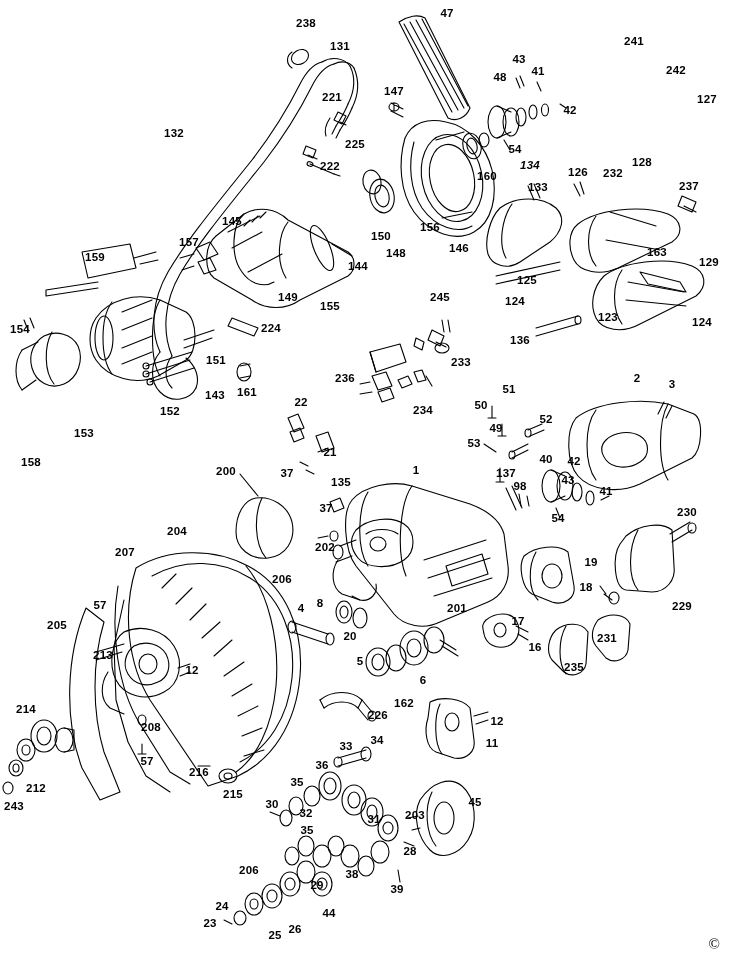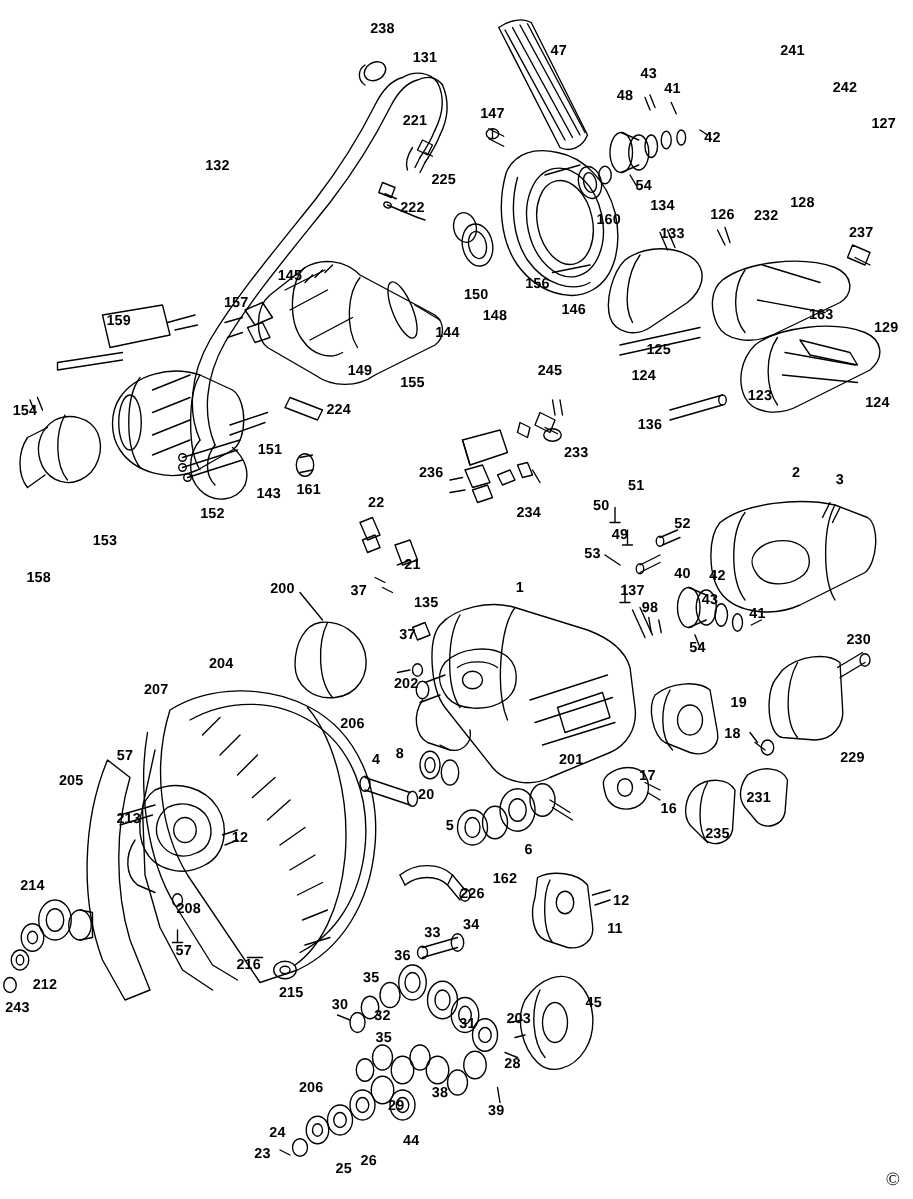--- a/index.html
+++ b/index.html
@@ -346,35 +346,35 @@
       <path d="M404 842 l10 4"></path>
 
       <path d="M420 800 C432 782 450 776 462 786 C476 798 478 824 468 840 C458 856 440 860 430 850 C418 838 412 816 420 800 Z"></path>
       <path d="M432 792 C424 808 426 834 436 846"></path>
       <ellipse cx="444" cy="818" rx="10" ry="16"></ellipse>
       <path d="M408 818 l10 -2 M412 830 l8 -2"></path>
     </g>
   </svg>
 
   <div class="callout" style="left:306px;top:24px;">238</div>
-  <div class="callout" style="left:447px;top:14px;margin-top:28px;">47</div>
+  <div class="callout" style="left:447px;top:14px;">47</div>
   <div class="callout" style="left:340px;top:47px;">131</div>
   <div class="callout" style="left:519px;top:60px;">43</div>
   <div class="callout" style="left:634px;top:42px;">241</div>
   <div class="callout" style="left:676px;top:71px;">242</div>
   <div class="callout" style="left:500px;top:78px;">48</div>
   <div class="callout" style="left:538px;top:72px;">41</div>
   <div class="callout" style="left:332px;top:98px;">221</div>
   <div class="callout" style="left:394px;top:92px;">147</div>
   <div class="callout" style="left:570px;top:111px;">42</div>
   <div class="callout" style="left:707px;top:100px;">127</div>
   <div class="callout" style="left:174px;top:134px;">132</div>
   <div class="callout" style="left:355px;top:145px;">225</div>
   <div class="callout" style="left:515px;top:150px;">54</div>
-  <div class="callout" style="left:530px;top:166px;">134</div>
+  <div class="callout" style="left:530px;top:166px;font-style:italic;">134</div>
   <div class="callout" style="left:642px;top:163px;">128</div>
   <div class="callout" style="left:330px;top:167px;">222</div>
   <div class="callout" style="left:487px;top:177px;">160</div>
   <div class="callout" style="left:578px;top:173px;">126</div>
   <div class="callout" style="left:613px;top:174px;">232</div>
   <div class="callout" style="left:689px;top:187px;">237</div>
   <div class="callout" style="left:538px;top:188px;">133</div>
   <div class="callout" style="left:232px;top:222px;">145</div>
   <div class="callout" style="left:381px;top:237px;">150</div>
   <div class="callout" style="left:430px;top:228px;">156</div>
@@ -434,21 +434,21 @@
   <div class="callout" style="left:586px;top:588px;">18</div>
   <div class="callout" style="left:100px;top:606px;">57</div>
   <div class="callout" style="left:457px;top:609px;">201</div>
   <div class="callout" style="left:682px;top:607px;">229</div>
   <div class="callout" style="left:607px;top:639px;">231</div>
   <div class="callout" style="left:57px;top:626px;">205</div>
   <div class="callout" style="left:301px;top:609px;">4</div>
   <div class="callout" style="left:320px;top:604px;">8</div>
   <div class="callout" style="left:518px;top:622px;">17</div>
   <div class="callout" style="left:85px;top:656px;padding-left:36px;">213</div>
-  <div class="callout" style="left:341px;top:637px;">20</div>
+  <div class="callout" style="left:341px;top:637px;padding-left:18px;">20</div>
   <div class="callout" style="left:535px;top:648px;">16</div>
   <div class="callout" style="left:574px;top:668px;">235</div>
   <div class="callout" style="left:192px;top:671px;">12</div>
   <div class="callout" style="left:360px;top:662px;">5</div>
   <div class="callout" style="left:423px;top:681px;">6</div>
   <div class="callout" style="left:26px;top:710px;">214</div>
   <div class="callout" style="left:404px;top:704px;">162</div>
   <div class="callout" style="left:378px;top:716px;">226</div>
   <div class="callout" style="left:497px;top:722px;">12</div>
   <div class="callout" style="left:151px;top:728px;">208</div>

